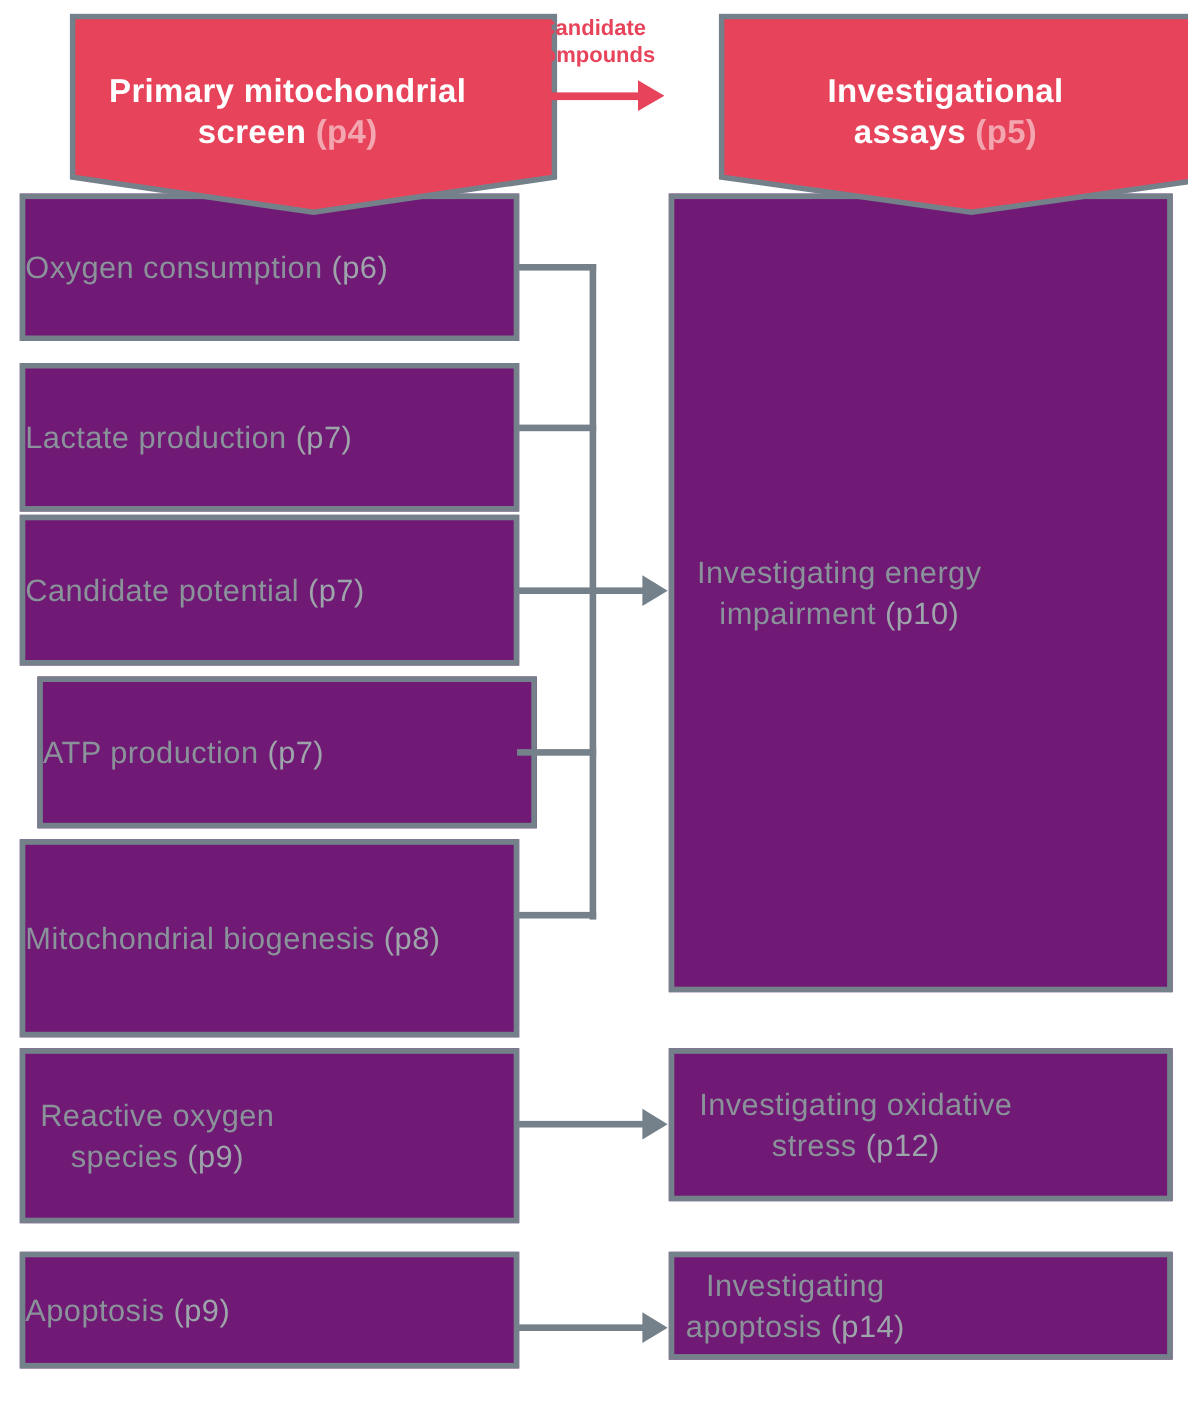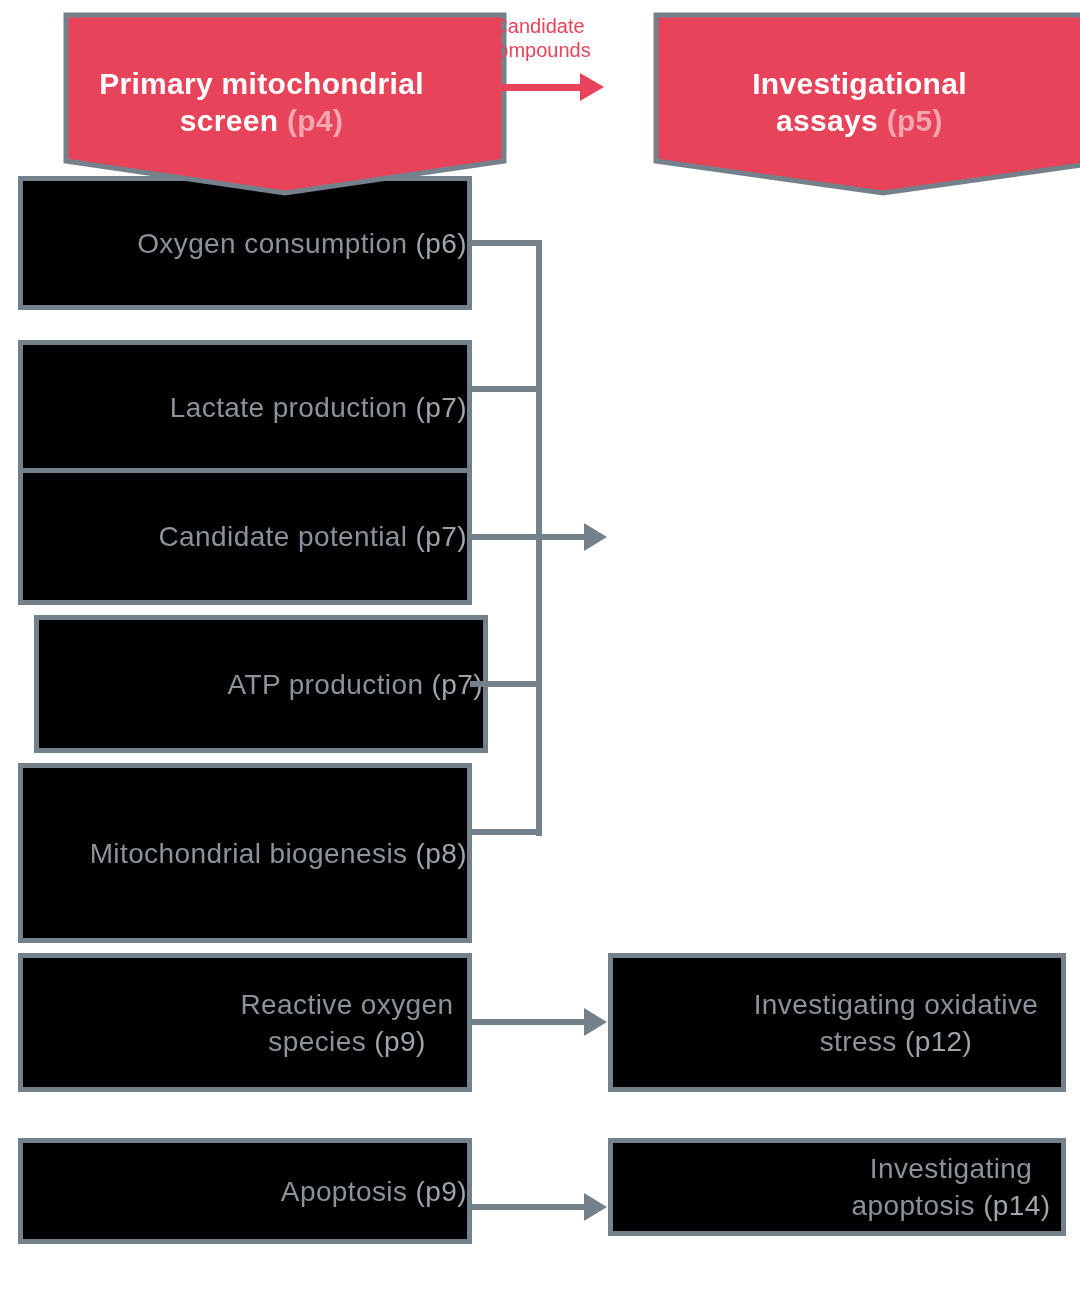--- a/index.html
+++ b/index.html
@@ -26,50 +26,50 @@
     display:flex;align-items:center;justify-content:center;
     text-align:center;color:#ffffff;font-weight:bold;
     font-size:30px;line-height:37px;letter-spacing:0.3px;
   }
   .banner-text .inner{max-width:380px;}
   .banner-right .banner-text .inner{max-width:280px;text-align:center;}
   .page-pink{color:var(--pink);}
   
   .flow-label{
     position:absolute;left:466px;top:14px;width:146px;
-    text-align:center;color:var(--red);font-weight:normal;
+    text-align:center;color:var(--red);font-weight:bold;
     font-size:20px;line-height:24px;z-index:4;
   }
   .flow-label .inner{display:inline-block;max-width:140px;}
   .red-arrow-line{
     position:absolute;left:476px;top:84px;width:106px;height:7px;
     background:var(--red);z-index:4;
   }
   .red-arrow-head{
     position:absolute;left:580px;top:73px;width:0;height:0;z-index:4;
     border-top:14px solid transparent;border-bottom:14px solid transparent;
     border-left:24px solid var(--red);
   }
   
   .box{
-    position:absolute;box-sizing:border-box;background:#000000;
+    position:absolute;box-sizing:border-box;background:#701a75;
     border:5px solid var(--line);z-index:1;
-    display:flex;align-items:center;justify-content:flex-end;
+    display:flex;align-items:center;justify-content:flex-start;
     text-align:center;color:var(--text);
     font-size:28px;line-height:37px;letter-spacing:0.4px;
   }
   .box .inner{display:inline-block;}
   .lbox{left:18px;width:454px;}
   .rbox{left:608px;width:458px;}
   .b1{top:176px;height:134px;}
-  .b2{top:340px;height:135px;}
+  .b2{top:330px;height:135px;}
   .b3{top:468px;height:137px;}
   .b4{top:615px;height:138px;margin-left:16px;}
   .b5{top:763px;height:180px;}
-  .b6{top:953px;height:139px;}
+  .b6{top:953px;height:159px;}
   .b6 .inner{max-width:240px;}
   .b7{top:1138px;height:106px;}
   .r1{top:176px;height:726px;}
   .r1 .inner{max-width:300px;}
   .r2{top:953px;height:139px;}
   .r2 .inner{max-width:330px;}
   .r3{top:1138px;height:98px;}
   .r3 .inner{max-width:220px;}
   .page-gray{color:var(--page_text);}
   
@@ -148,20 +148,23 @@
   <div class="box lbox b5">
     <span class="inner"><span>Mitochondrial biogenesis</span> <span class="page-gray">(p8)</span></span>
   </div>
   <div class="box lbox b6">
     <span class="inner"><span>Reactive oxygen species</span> <span class="page-gray">(p9)</span></span>
   </div>
   <div class="box lbox b7">
     <span class="inner"><span>Apoptosis</span> <span class="page-gray">(p9)</span></span>
   </div>
 
+  <div class="box rbox r1">
+    <span class="inner"><span>Investigating energy impairment</span> <span class="page-gray">(p10)</span></span>
+  </div>
   <div class="box rbox r2">
     <span class="inner"><span>Investigating oxidative stress</span> <span class="page-gray">(p12)</span></span>
   </div>
   <div class="box rbox r3">
     <span class="inner"><span>Investigating apoptosis</span> <span class="page-gray">(p14)</span></span>
   </div>
 
 </div>
 
 </body></html>

